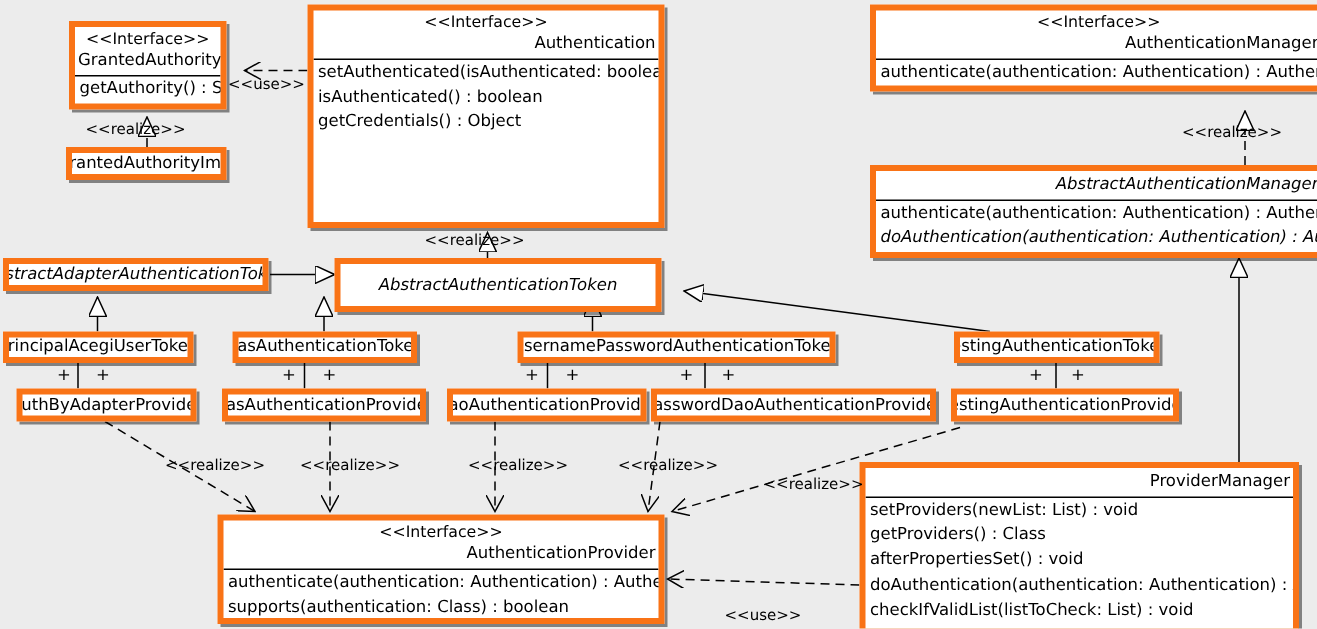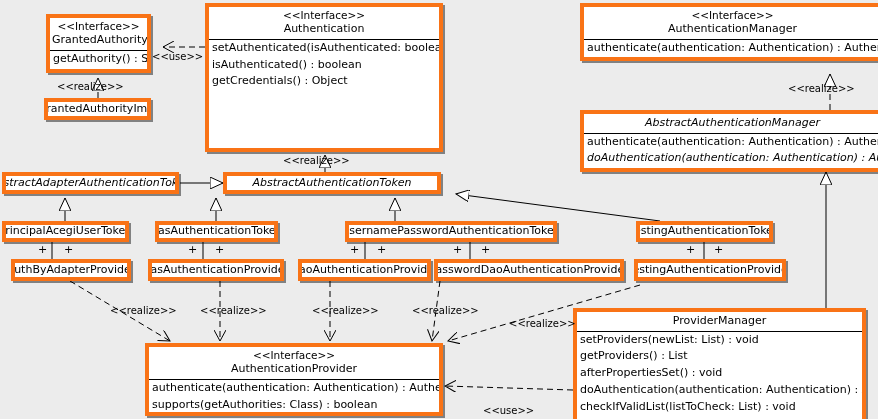--- a/index.html
+++ b/index.html
@@ -22,21 +22,21 @@
     overflow:hidden;
   }
   .hdr{
     text-align:center;
     padding:2px 2px 3px 2px;
     line-height:1.25;
     font-size:11px;
     color:#000;
   }
   .hdr .stereo{display:block;font-size:10.5px;}
-  .hdr .nm{display:block;}
+  .hdr .nm{display:block;text-align:right;}
   .italic{font-style:italic;}
   .sep{border-top:1px solid #000;}
   .ops{padding:0;}
   .op{
     font-size:11px;
     line-height:1.52;
     padding:0 0 0 3px;
     white-space:nowrap;
     color:#000;
   }
@@ -191,21 +191,21 @@
     <div class="sep ops">
       <div class="op">authenticate(authentication: Authentication) : Authentication</div>
       <div class="op it">doAuthentication(authentication: Authentication) : Authentication</div>
     </div>
   </div>
 
   <div class="cls simple" style="left:2px;top:172px;width:177px;height:22px;">
     <span class="italic">AbstractAdapterAuthenticationToken</span>
   </div>
 
-  <div class="cls simple" style="left:223px;top:172px;width:218px;height:22px;">
+  <div class="cls simple" style="left:223px;top:172px;width:218px;height:36px;">
     <span class="italic">AbstractAuthenticationToken</span>
   </div>
 
   <div class="cls simple" style="left:2px;top:221px;width:127px;height:21px;">
     <span>PrincipalAcegiUserToken</span>
   </div>
 
   <div class="cls simple" style="left:155px;top:221px;width:123px;height:21px;">
     <span>CasAuthenticationToken</span>
   </div>
@@ -238,31 +238,31 @@
     <span>TestingAuthenticationProvider</span>
   </div>
 
   <div class="cls" style="left:145px;top:343px;width:298px;height:73px;">
     <div class="hdr">
       <span class="stereo">&lt;&lt;Interface&gt;&gt;</span>
       <span class="nm">AuthenticationProvider</span>
     </div>
     <div class="sep ops">
       <div class="op">authenticate(authentication: Authentication) : Authentication</div>
-      <div class="op">supports(getAuthorities: Class) : boolean</div>
+      <div class="op">supports(authentication: Class) : boolean</div>
     </div>
   </div>
 
   <div class="cls" style="left:573px;top:308px;width:293px;height:115px;">
     <div class="hdr">
       <span class="nm">ProviderManager</span>
     </div>
     <div class="sep ops">
       <div class="op">setProviders(newList: List) : void</div>
-      <div class="op">getProviders() : List</div>
+      <div class="op">getProviders() : Class</div>
       <div class="op">afterPropertiesSet() : void</div>
       <div class="op">doAuthentication(authentication: Authentication) : Authentication</div>
       <div class="op">checkIfValidList(listToCheck: List) : void</div>
     </div>
   </div>
 
   <div class="lbl" style="left:152px;top:51px;">&lt;&lt;use&gt;&gt;</div>
   <div class="lbl" style="left:57px;top:81px;">&lt;&lt;realize&gt;&gt;</div>
   <div class="lbl" style="left:283px;top:155px;">&lt;&lt;realize&gt;&gt;</div>
   <div class="lbl" style="left:788px;top:83px;">&lt;&lt;realize&gt;&gt;</div>

